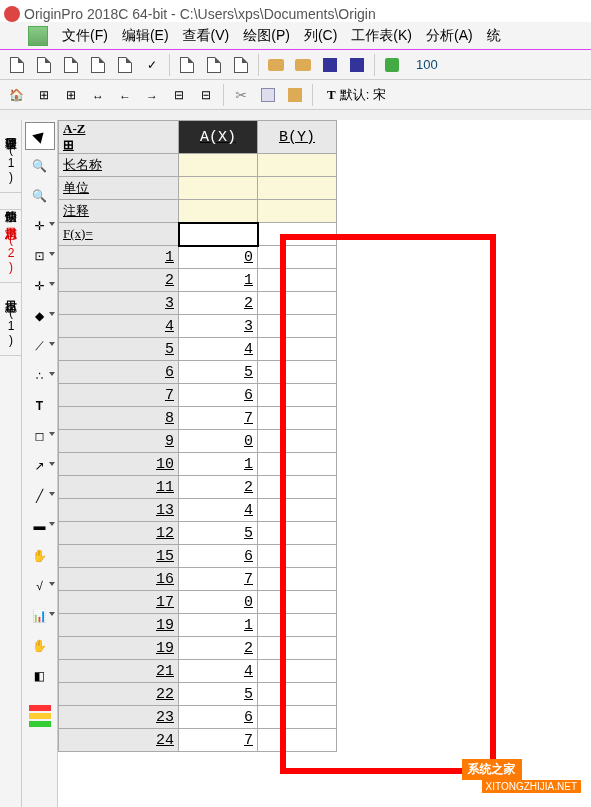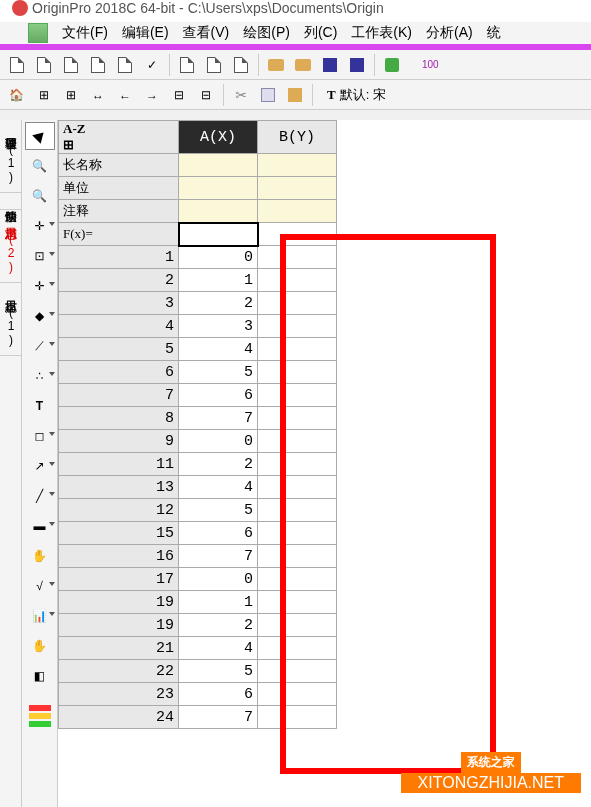--- a/index.html
+++ b/index.html
@@ -1,57 +1,57 @@
 <!DOCTYPE html>
 <html><head>
 <meta charset="utf-8">
 <style>
   * { box-sizing: border-box; margin: 0; padding: 0; }
   body { font-family: "Microsoft YaHei", Arial, sans-serif; font-size: 12px; background: #f0f0f0; width: 591px; height: 807px; overflow: hidden; position: relative; }
   
-  .titlebar { height: 22px; background: #fff; display: flex; align-items: flex-start; padding-left: 12px; color: #555; font-size: 14px; white-space: nowrap; overflow: hidden; }
+  .titlebar { height: 22px; background: #fff; display: flex; align-items: flex-end; padding-left: 4px; color: #555; font-size: 14px; white-space: nowrap; overflow: hidden; }
   .titlebar .icon { width: 16px; height: 16px; background: #d44; border-radius: 50%; margin-right: 4px; display: inline-block; }
   
-  .menubar { height: 28px; background: #f4f4f4; border-bottom: 6px solid #d946ef; display: flex; align-items: center; padding-left: 28px; gap: 2px; }
+  .menubar { height: 28px; background: #f4f4f4; border-bottom: 1px solid #d946ef; display: flex; align-items: center; padding-left: 28px; gap: 2px; }
   .menubar .ws-icon { width: 20px; height: 20px; background: linear-gradient(#8c8,#6a6); border: 1px solid #5a5; margin-right: 6px; }
   .menu-item { padding: 3px 6px; cursor: pointer; font-size: 14px; }
   
   .toolbar { height: 30px; background: #f4f4f4; border-bottom: 1px solid #ccc; display: flex; align-items: center; padding: 0 4px; gap: 1px; }
   .tbtn { width: 26px; height: 26px; border: 1px solid transparent; display: flex; align-items: center; justify-content: center; cursor: pointer; }
   .sep { width: 1px; height: 22px; background: #ccc; margin: 0 3px; }
-  .zoom-box { margin-left: 16px; font-size: 10px; color: #a21caf; }
+  .zoom-box { margin-left: 10px; font-size: 13px; color: #0c4a6e; }
   .font-box { margin-left: 6px; padding: 2px 4px; font-size: 13px; display: flex; align-items: center; gap: 4px; }
   
   .main { display: flex; position: absolute; top: 120px; left: 0; right: 0; bottom: 0; }
   
   .side-tabs { width: 22px; background: #f4f4f4; border-right: 1px solid #ccc; display: flex; flex-direction: column; }
   .side-tab { writing-mode: vertical-rl; text-orientation: upright; padding: 8px 2px; font-size: 12px; border-bottom: 1px solid #ccc; cursor: pointer; text-align: center; }
   .side-tab.red { color: #d00; }
   
   .tool-col { width: 36px; background: #f4f4f4; border-right: 1px solid #ccc; display: flex; flex-direction: column; align-items: center; padding-top: 2px; gap: 2px; }
   .tool-col .tbtn2 { width: 30px; height: 28px; display: flex; align-items: center; justify-content: center; cursor: pointer; position: relative; }
   .tbtn2 .dd { position: absolute; right: 0; top: 10px; border-left: 3px solid transparent; border-right: 3px solid transparent; border-top: 4px solid #555; }
   
   .sheet-area { flex: 1; background: #fff; overflow: hidden; position: relative; }
   
-  table.grid { border-collapse: collapse; position: absolute; left: 0; top: 0; }
+  table.grid { border-collapse: collapse; position: absolute; left: 0; top: 0; text-decoration: underline; }
   table.grid th, table.grid td { border: 1px solid #aaa; height: 23px; padding: 0 4px; text-align: right; font-family: "Courier New", monospace; }
   table.grid .colhead { background: #e8e8e8; text-align: center; font-weight: normal; font-family: "Courier New", monospace; font-size: 14px; }
   table.grid .colhead.sel { background: #2a2a2a; color: #fff; }
   table.grid .rowlabel { background: #e8e8e8; text-align: left; font-family: "SimSun", serif; font-size: 13px; width: 120px; }
   table.grid .meta { background: #faf8d8; }
   table.grid .fxrow td.fx { background: #fff; border: 2px solid #000; }
   table.grid .num { width: 79px; font-size: 15px; }
   table.grid .rownum { background: #e8e8e8; text-align: right; width: 120px; font-size: 15px; font-family: "Courier New", monospace; }
   
   .red-box { position: absolute; border: 6px solid #f00; pointer-events: none; left: 280px; top: 234px; width: 216px; height: 540px; }
   
-  .watermark { position: absolute; right: 10px; bottom: 14px; color: #fff; font-size: 12px; text-align: center; }
+  .watermark { position: absolute; right: 10px; bottom: 14px; color: #fff; font-size: 12px; text-align: left; }
   .watermark .logo { background: #ff7a00; padding: 2px 6px; font-weight: bold; display:inline-block; }
-  .watermark .sub { background: #ff7a00; padding: 1px 17px; font-size: 16px; display:block; }
+  .watermark .sub { background: #ff7a00; padding: 1px 4px; font-size: 10px; display:block;margin-left:20px; }
   
   
   .i-doc { width:14px;height:16px;border:1px solid #555;background:#fff;position:relative;}
   .i-doc::after{content:"";position:absolute;right:-1px;top:-1px;border:3px solid #f4f4f4;border-left-color:#555;border-bottom-color:#555;}
   .i-run{width:14px;height:14px;background:#4a4;border-radius:2px;}
   .i-save{width:14px;height:14px;background:#339;}
   .i-open{width:16px;height:12px;background:#da5;border-radius:2px;}
   .i-cut{color:#888;font-size:14px;}
   .i-copy{width:14px;height:14px;border:1px solid #88a;background:#dde;}
   .i-paste{width:14px;height:14px;background:#da5;}
@@ -260,20 +260,25 @@
             <td class="rownum">8</td>
             <td class="num">7</td>
             <td class="num"></td>
           </tr>
           <tr>
             <td class="rownum">9</td>
             <td class="num">0</td>
             <td class="num"></td>
           </tr>
           <tr>
+            <td class="rownum">10</td>
+            <td class="num">1</td>
+            <td class="num"></td>
+          </tr>
+          <tr>
             <td class="rownum">11</td>
             <td class="num">2</td>
             <td class="num"></td>
           </tr>
           <tr>
             <td class="rownum">13</td>
             <td class="num">4</td>
             <td class="num"></td>
           </tr>
           <tr>

